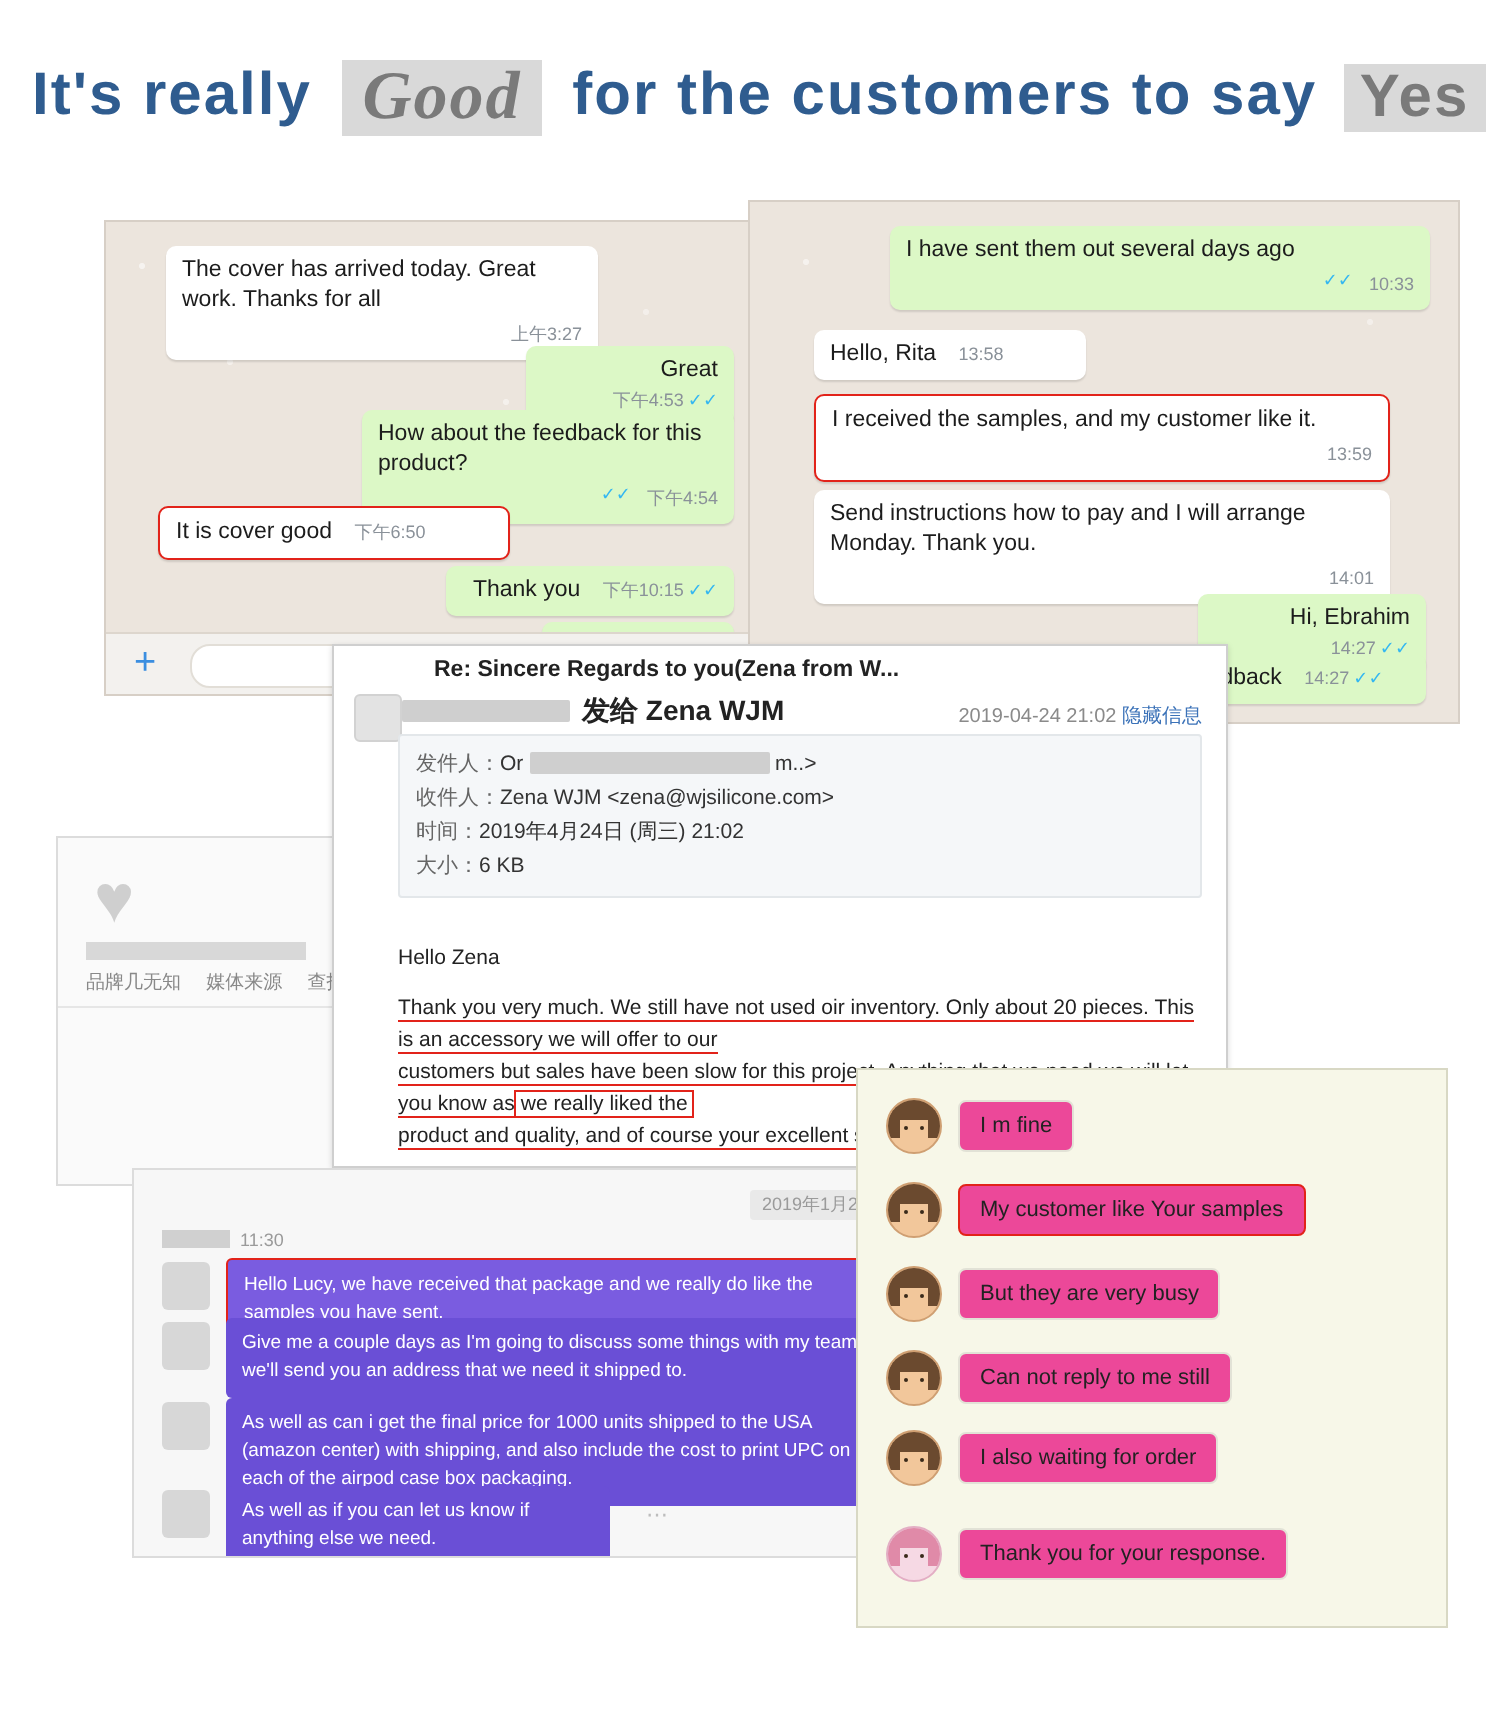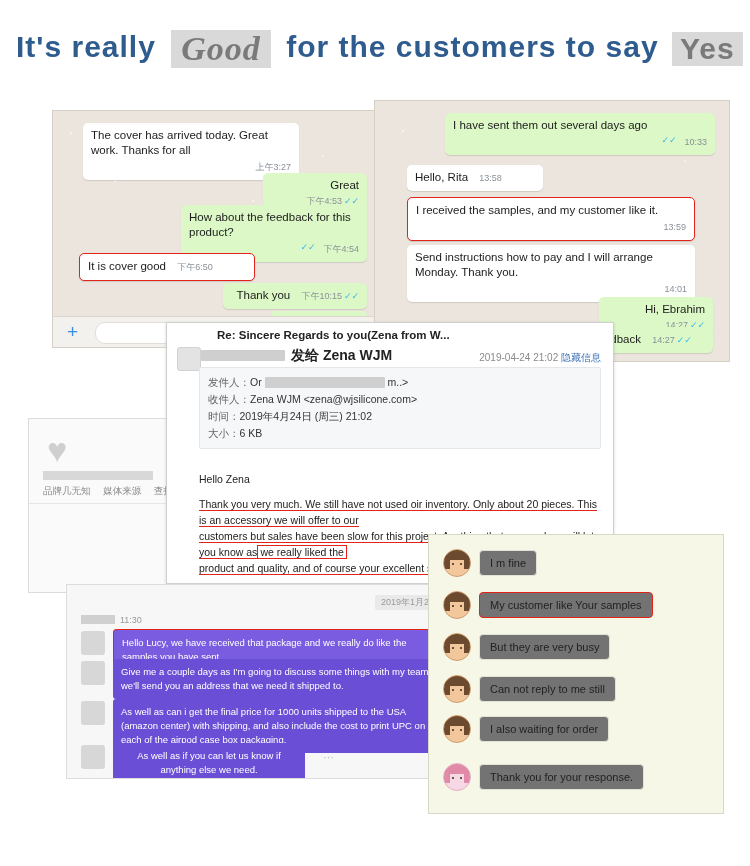--- a/index.html
+++ b/index.html
@@ -169,21 +169,21 @@
   }
   #msgr .ava .hair{position:absolute;left:0;top:0;width:26px;height:10px;background:#6b4a2f;border-radius:13px 13px 0 0;}
   #msgr .ava .hair2{position:absolute;left:0;top:5px;width:6px;height:14px;background:#6b4a2f;}
   #msgr .ava .hair3{position:absolute;right:0;top:5px;width:6px;height:14px;background:#6b4a2f;}
   #msgr .ava .eye{position:absolute;top:13px;width:2px;height:2px;background:#3a2a1a;border-radius:50%;}
   #msgr .ava .eye.l{left:8px;} #msgr .ava .eye.r{left:16px;}
   #msgr .ava.pink{background:#f6d9e4;border:1px solid #e3aec4;}
   #msgr .ava.pink .hair,#msgr .ava.pink .hair2,#msgr .ava.pink .hair3{background:#e08aa8;}
   #msgr .mbub{
     position:absolute;left:36px;box-sizing:border-box;
-    background:#737373;border:1px solid #e2e2d6;border-radius:4px;
+    background:#ec4899;border:1px solid #e2e2d6;border-radius:4px;
     padding:5px 10px;font-size:11px;line-height:14px;color:#222;
   }
 </style>
 </head>
 <body>
 
 <div class="canvas">
 
   <div class="headline">
     <span>It's really</span>
@@ -334,21 +334,21 @@
       <span>Give me a couple days as I'm going to discuss some things with my team, we'll send you an address that we need it shipped to.</span>
     </div>
     <div class="dots" style="right:18px;top:82px;">⋯</div>
 
     <div class="avat" style="top:116px;"></div>
     <div class="pb" style="top:114px;">
       <span>As well as can i get the final price for 1000 units shipped to the USA (amazon center) with shipping, and also include the cost to print UPC on each of the airpod case box packaging.</span>
     </div>
 
     <div class="avat" style="top:160px;"></div>
-    <div class="pb" style="top:158px;right:180px;text-align:center;">
+    <div class="pb" style="top:158px;right:180px;">
       <span>As well as if you can let us know if anything else we need.</span>
     </div>
     <div class="dots" style="left:256px;top:166px;">⋯</div>
   </div>
 
   <div class="card" id="msgr">
 
     <div class="row" style="top:14px;">
       <div class="ava">
         <div class="hair"></div>

